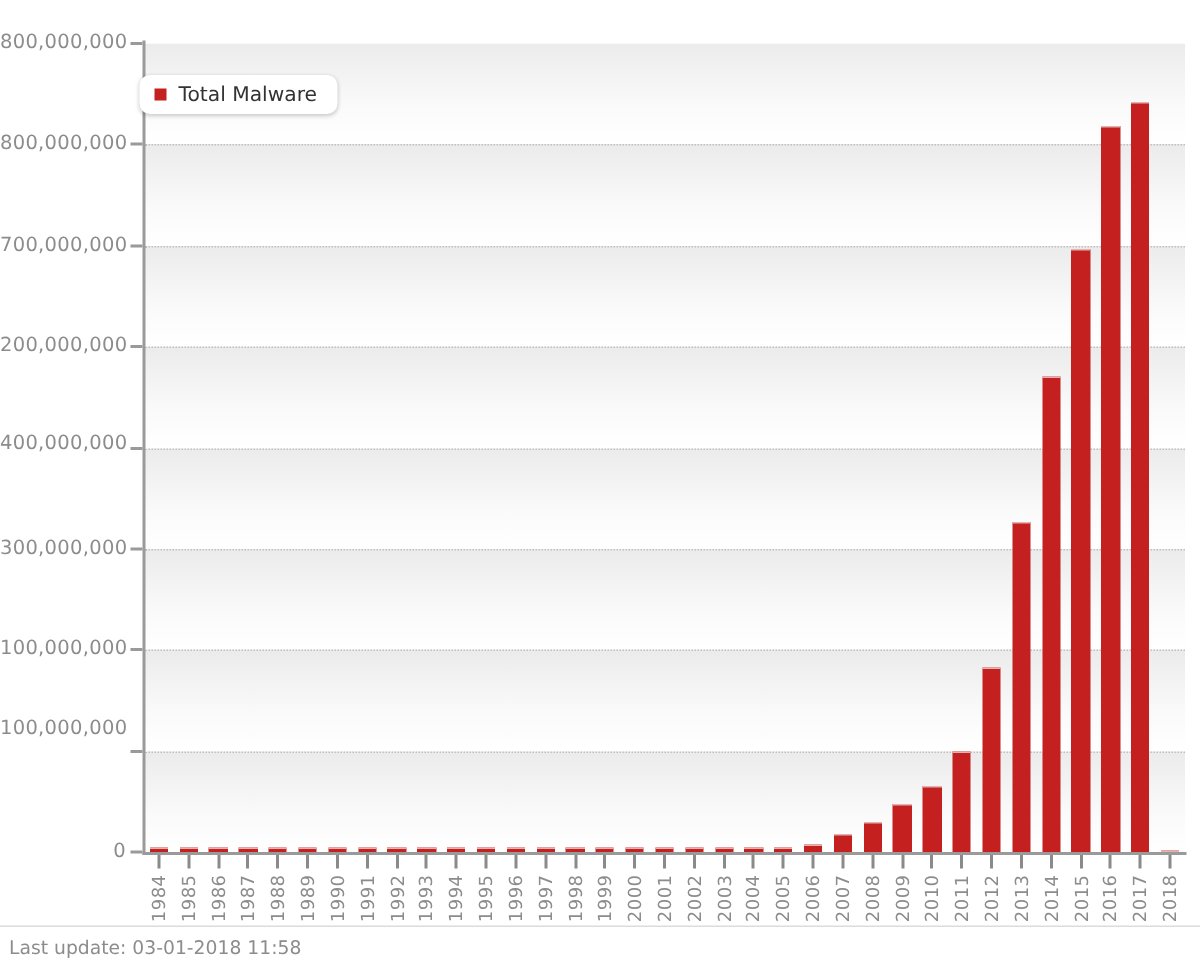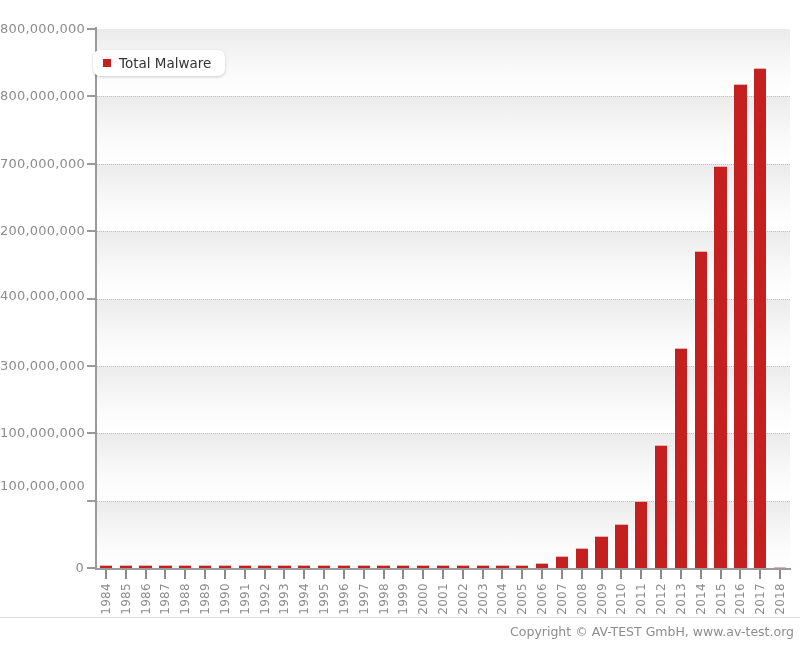--- a/index.html
+++ b/index.html
@@ -355,15 +355,15 @@
       <div class="xtick-mark" style="left: 779.086px;"></div>
       <div class="xtick-label" style="left: 773.086px;">2018</div>
     </div>
 
   <div class="legend">
     <span class="legend-swatch" id="legend-swatch" style="background: rgb(196, 32, 31);"></span>
     <span class="legend-label">Total Malware</span>
   </div>
 
   <div class="footer-sep"></div>
-  <div class="footer-right">Copyright © AV-TEST GmbH, www.av-test.org</div>
+  <div class="footer-left">Last update: 03-01-2018 11:58</div>
 
 </div>
 
 </body></html>

